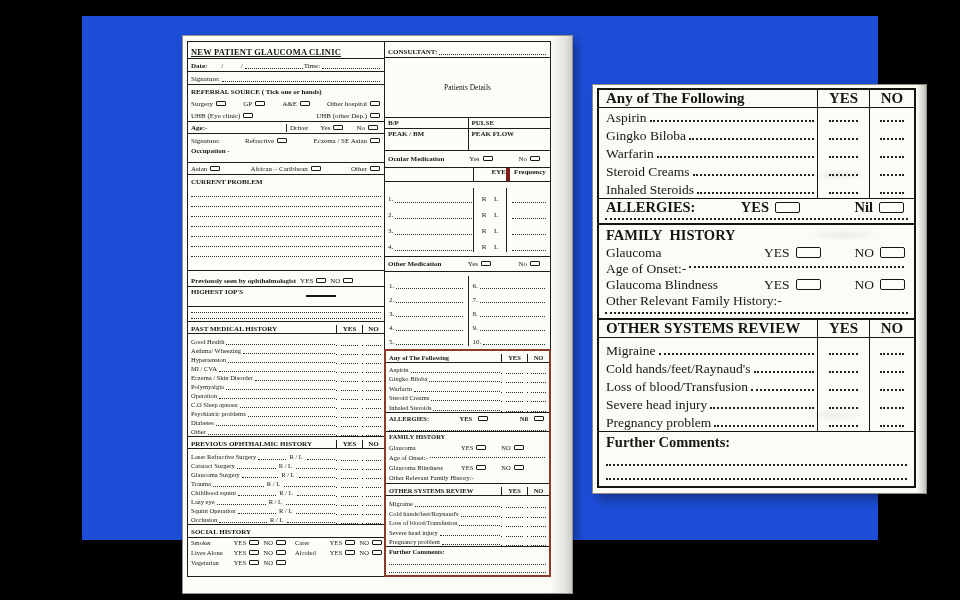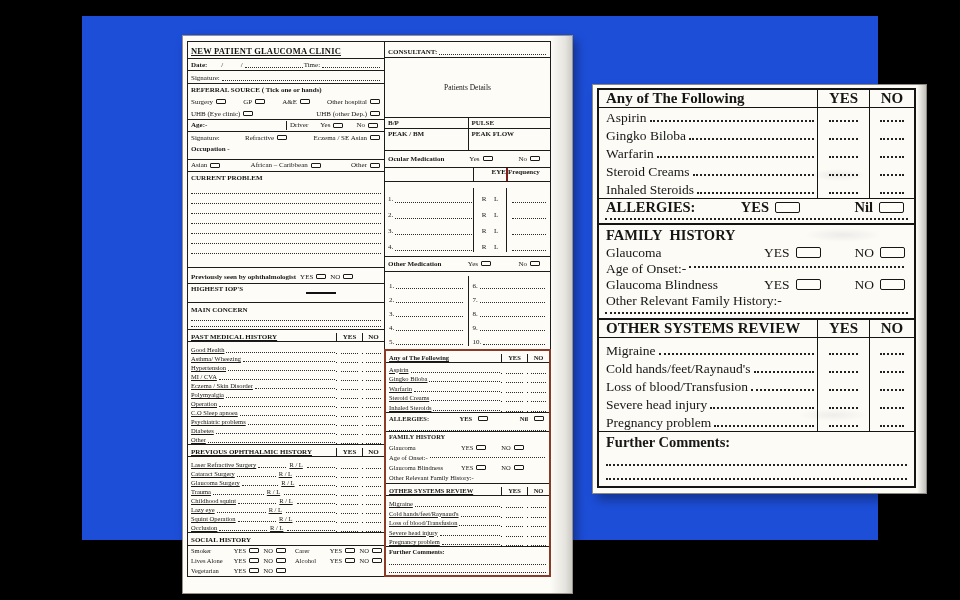--- a/index.html
+++ b/index.html
@@ -36,21 +36,21 @@
   .h17{height:17px}.h13{height:13px}.h12{height:12px}.h18{height:18px}.h16{height:16px}.h20{height:20px}
 
   .cp-lines { padding:0 0 3px 0; border-bottom:1px solid #1c1c1c; }
   .mc-lines { padding:0 0 2px 0; border-bottom:1px solid #1c1c1c; }
 
   .tmark { position:absolute; left:118px; top:8px; width:30px; border-top:2px solid #111; }
   .tmark .tstem { width:2px; height:11px; background:#111; margin:0 auto; }
 
   
   .thead { display:flex; border-bottom:1px solid #1c1c1c; font-weight:bold; align-items:flex-end; }
-  .tlabel { flex:1; display:flex; align-items:flex-end; overflow:hidden; white-space:nowrap; padding-left:3px;text-decoration:underline; }
+  .tlabel { flex:1; display:flex; align-items:flex-end; overflow:hidden; white-space:nowrap; padding-left:3px; }
   .ycell { width:26px; border-left:1px solid #1c1c1c; text-align:center; display:flex; align-items:flex-end; justify-content:center; }
   .ncell { width:22px; border-left:1px solid #1c1c1c; text-align:center; display:flex; align-items:flex-end; justify-content:center; }
   .trow { display:flex; height:9px; font-size:6.5px; align-items:flex-end; }
   .trows { border-bottom:1px solid #1c1c1c; padding-top:3px; }
   .trows.nb { border-bottom:none; }
   .dfill { width:70%; border-bottom:1px dotted #2c2c2c; height:60%; }
   .rl { padding:0 2px; white-space:nowrap; }
 
   .srow { display:flex; align-items:center; height:10px; font-size:6.5px; padding-left:3px; }
   .srow .sl { width:42px; } .srow .sl2 { width:34px; margin-left:8px; }
@@ -59,21 +59,21 @@
   
   .consult { border-bottom:1px solid #1c1c1c; }
   .pdetails { height:63px; border-bottom:1px solid #1c1c1c; display:flex; align-items:center; justify-content:center; font-size:7.5px; }
   .vgrid { display:flex; flex-wrap:wrap; border-bottom:1px solid #1c1c1c; }
   .vcell { width:50%; padding:1px 3px; font-weight:bold; }
   .vcell.r { border-left:1px solid #1c1c1c; }
   .vcell.tall { height:22px; }
   .mhead { display:flex; border-bottom:1px solid #1c1c1c; font-weight:bold; }
   .mnum { flex:1; padding-left:3px; display:flex; align-items:flex-end; }
   .meye { width:33px; border-left:1px solid #1c1c1c; text-align:right; }
-  .mfreq { width:44px; border-left:2px solid #7f1d1d; text-align:left; }
+  .mfreq { width:44px; border-left:4px solid #7f1d1d; text-align:center; }
   .medrows { border-bottom:1px solid #1c1c1c; padding:6px 0 4px 0; }
   .medrow { display:flex; height:16px; align-items:flex-end; }
   .meye2 { width:33px; border-left:1px solid #1c1c1c; text-align:center; display:flex; justify-content:space-evenly; align-items:flex-end; height:100%; }
   .mfreq2 { width:44px; border-left:1px solid #1c1c1c; display:flex; align-items:flex-end; height:100%; padding:0 3px; }
   .numbered { display:flex; border-bottom:1px solid #1c1c1c; padding:4px 0 3px 0; }
   .numcol { width:50%; padding:0 4px; }
   .numcol + .numcol { border-left:1px solid #1c1c1c; }
   .numrow { display:flex; height:14px; align-items:flex-end; }
 
   
@@ -248,23 +248,20 @@
           <span class="pair" style="margin-left:3px">
               <span>NO</span>
               <span class="cb"></span>
             </span>
         </div>
         <div class="lrow h20" style="position:relative;align-items:flex-start">
           <span class="b">HIGHEST IOP'S</span>
           <span class="tmark"><span class="tstem"></span></span>
         </div>
         <div class="mc-lines">
-          <div class="lrow h12 noline">
-              <span class="b">MAIN CONCERN</span>
-            </div>
           <div class="dotline tight"></div>
           <div class="dotline tight"></div>
         </div>
         <div>
           <div class="thead" style="height:12px">
             <span class="tlabel">PAST MEDICAL HISTORY</span>
             <span class="ycell">YES</span>
             <span class="ncell">NO</span>
           </div>
           <div class="trows">

